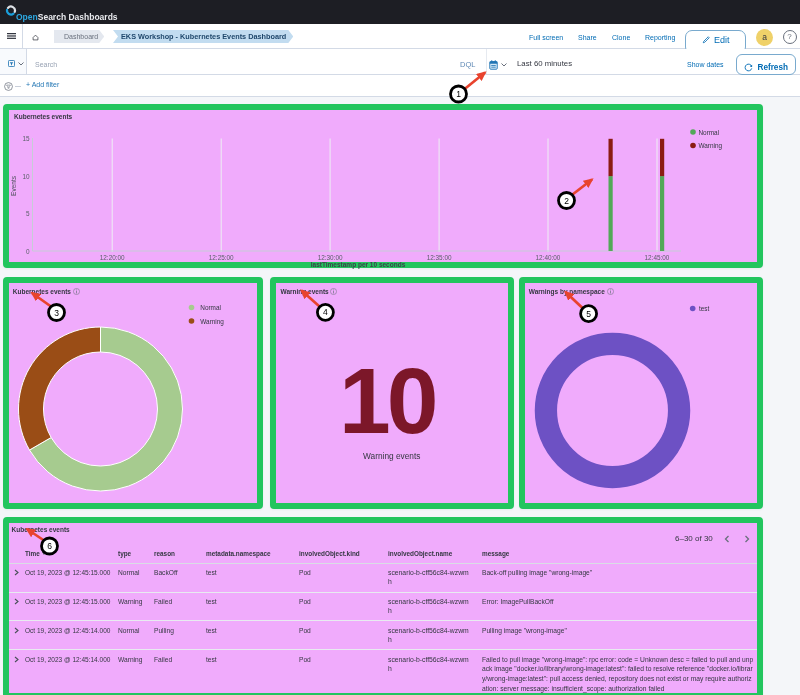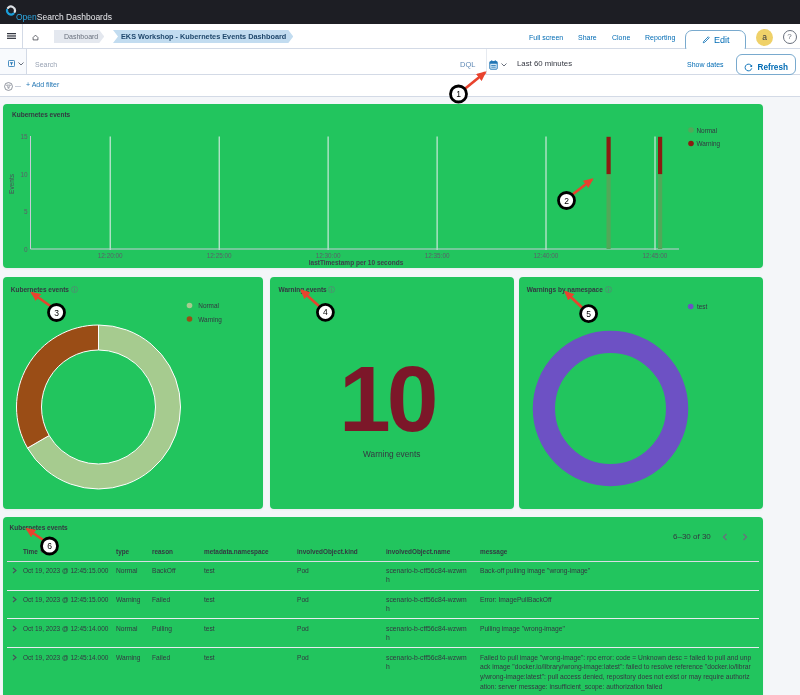--- a/index.html
+++ b/index.html
@@ -1,37 +1,37 @@
 <!DOCTYPE html>
 <html><head>
 <meta charset="utf-8">
 <style>
   * { margin:0; padding:0; box-sizing:border-box; }
   html,body { width:800px; height:695px; }
   body { font-family:"Liberation Sans", sans-serif; position:relative; background:#fff; overflow:hidden; }
   .abs { position:absolute; }
-  .panel { position:absolute; background:#22c55e; border:4px solid #22c55e; border-radius:4px; box-shadow:0 1px 2px rgba(152,162,179,.12); }
+  .panel { position:absolute; background:#f0abfc; border:6px solid #22c55e; border-radius:4px; box-shadow:0 1px 2px rgba(152,162,179,.12); }
   .ptitle { position:absolute; font-size:6.5px; font-weight:bold; color:#343741; white-space:nowrap; }
   .thead { font-size:6.4px; font-weight:bold; color:#343741; white-space:nowrap; }
   .tcell { font-size:6.65px; color:#343741; line-height:9.9px; white-space:nowrap; }
   .ttime { font-size:6.5px !important; }
   .tcell[style*="width"] { white-space:normal; }
   .rsep { left:0; width:754px; height:1px; background:#e8ebf0; }
   .rchev { left:5px; }
   .caret { display:inline-block; width:0; height:0; border-left:2.5px solid transparent; border-right:2.5px solid transparent; border-top:3.5px solid #494f59; vertical-align:1px; }
 </style>
 </head>
 <body>
 
 <div class="abs" style="left:0;top:0;width:800px;height:24px;background:#1d1e24;">
   <svg class="abs" style="left:4.5px;top:3.5px;" width="12" height="13" viewBox="0 0 24 26">
     <path d="M19.5 15.7 A8 8 0 0 0 5.9 7.9" fill="none" stroke="#dde1e6" stroke-width="4.4" stroke-linecap="round"></path>
     <path d="M4.1 11.6 A8 8 0 0 0 17.1 19.1" fill="none" stroke="#1a9fdb" stroke-width="4.4" stroke-linecap="round"></path>
   </svg>
-  <div class="abs" style="left:16px;top:10px;font-size:8.5px;line-height:14px;font-weight:normal;">
+  <div class="abs" style="left:16px;top:10px;font-size:8.5px;line-height:14px;font-weight:bold;">
     <span style="color:#2ca7e0;">Open</span><span style="color:#e9eaee;">Search</span><span style="color:#e9eaee;"> Dashboards</span>
   </div>
 </div>
 
 <div class="abs" style="left:0;top:24px;width:800px;height:25px;background:#fff;border-bottom:1px solid #d3dae6;">
   <svg class="abs" style="left:6.5px;top:9.3px;" width="9.2" height="7" viewBox="0 0 9.2 7">
     <rect x="0" y="0" width="9.2" height="1.25" fill="#343741"></rect>
     <rect x="0" y="2.35" width="9.2" height="1.25" fill="#343741"></rect>
     <rect x="0" y="4.7" width="9.2" height="1.25" fill="#343741"></rect>
   </svg>

